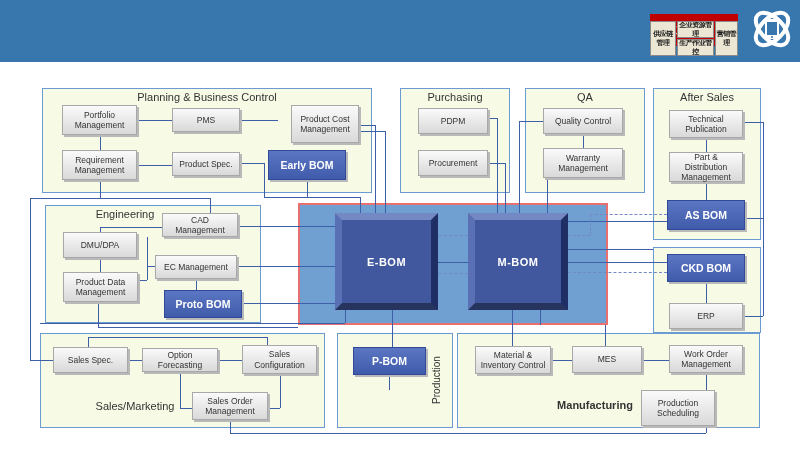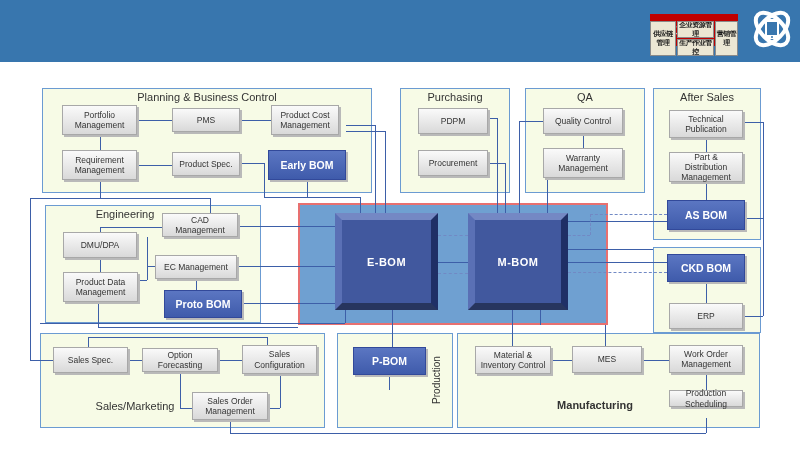--- a/index.html
+++ b/index.html
@@ -158,21 +158,21 @@
       <div style="position: absolute; left: 438px; top: 235px; width: 30px; height: 0px; border-top: 1px dashed rgb(113, 137, 196);"></div>
       <div style="position: absolute; left: 438px; top: 273px; width: 30px; height: 0px; border-top: 1px dashed rgb(113, 137, 196);"></div>
       <div style="position: absolute; left: 568px; top: 235px; width: 22px; height: 0px; border-top: 1px dashed rgb(113, 137, 196);"></div>
       <div style="position: absolute; left: 590px; top: 214px; height: 21px; width: 0px; border-left: 1px dashed rgb(113, 137, 196);"></div>
       <div style="position: absolute; left: 590px; top: 214px; width: 77px; height: 0px; border-top: 1px dashed rgb(113, 137, 196);"></div>
       <div style="position: absolute; left: 568px; top: 272px; width: 99px; height: 0px; border-top: 1px dashed rgb(113, 137, 196);"></div>
     </div>
 
   <div class="gbox" style="left:62px; top:105px; width:75px; height:30px;">Portfolio Management</div>
   <div class="gbox" style="left:172px; top:108px; width:68px; height:24px;">PMS</div>
-  <div class="gbox" style="left:271px; top:105px; width:68px; height:30px;">Product Cost Management</div>
+  <div class="gbox" style="left:291px; top:105px; width:68px; height:38px;">Product Cost Management</div>
   <div class="gbox" style="left:62px; top:150px; width:75px; height:30px;">Requirement Management</div>
   <div class="gbox" style="left:172px; top:152px; width:68px; height:24px;">Product Spec.</div>
   <div class="bbox" style="left:268px; top:150px; width:78px; height:30px;">Early BOM</div>
 
   <div class="gbox" style="left:418px; top:108px; width:70px; height:26px;">PDPM</div>
   <div class="gbox" style="left:418px; top:150px; width:70px; height:26px;">Procurement</div>
 
   <div class="gbox" style="left:543px; top:108px; width:80px; height:26px;">Quality Control</div>
   <div class="gbox" style="left:543px; top:148px; width:80px; height:30px;">Warranty Management</div>
 
@@ -195,15 +195,15 @@
   <div class="gbox" style="left:53px; top:347px; width:75px; height:26px;">Sales Spec.</div>
   <div class="gbox" style="left:142px; top:348px; width:76px; height:24px;">Option Forecasting</div>
   <div class="gbox" style="left:242px; top:345px; width:75px; height:29px;">Sales Configuration</div>
   <div class="gbox" style="left:192px; top:392px; width:76px; height:28px;">Sales Order Management</div>
 
   <div class="bbox" style="left:353px; top:347px; width:73px; height:28px;">P-BOM</div>
 
   <div class="gbox" style="left:475px; top:346px; width:76px; height:28px;">Material &amp; Inventory Control</div>
   <div class="gbox" style="left:572px; top:346px; width:70px; height:27px;">MES</div>
   <div class="gbox" style="left:669px; top:345px; width:74px; height:28px;">Work Order Management</div>
-  <div class="gbox" style="left:669px; top:390px; width:74px; height:17px;">Production Scheduling</div>
+  <div class="gbox" style="left:641px; top:390px; width:74px; height:36px;">Production Scheduling</div>
 
 </div>
 
 </body></html>

